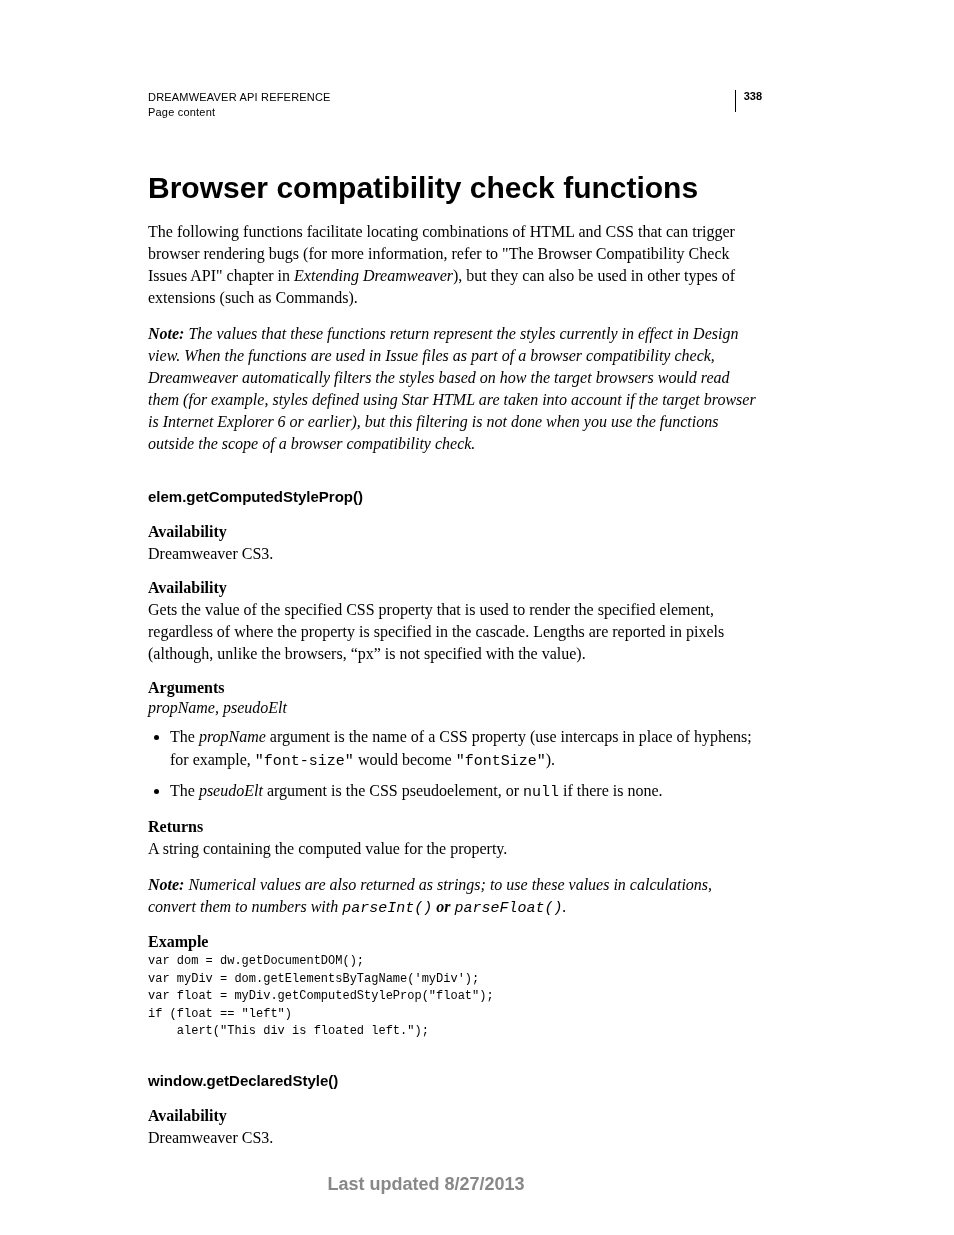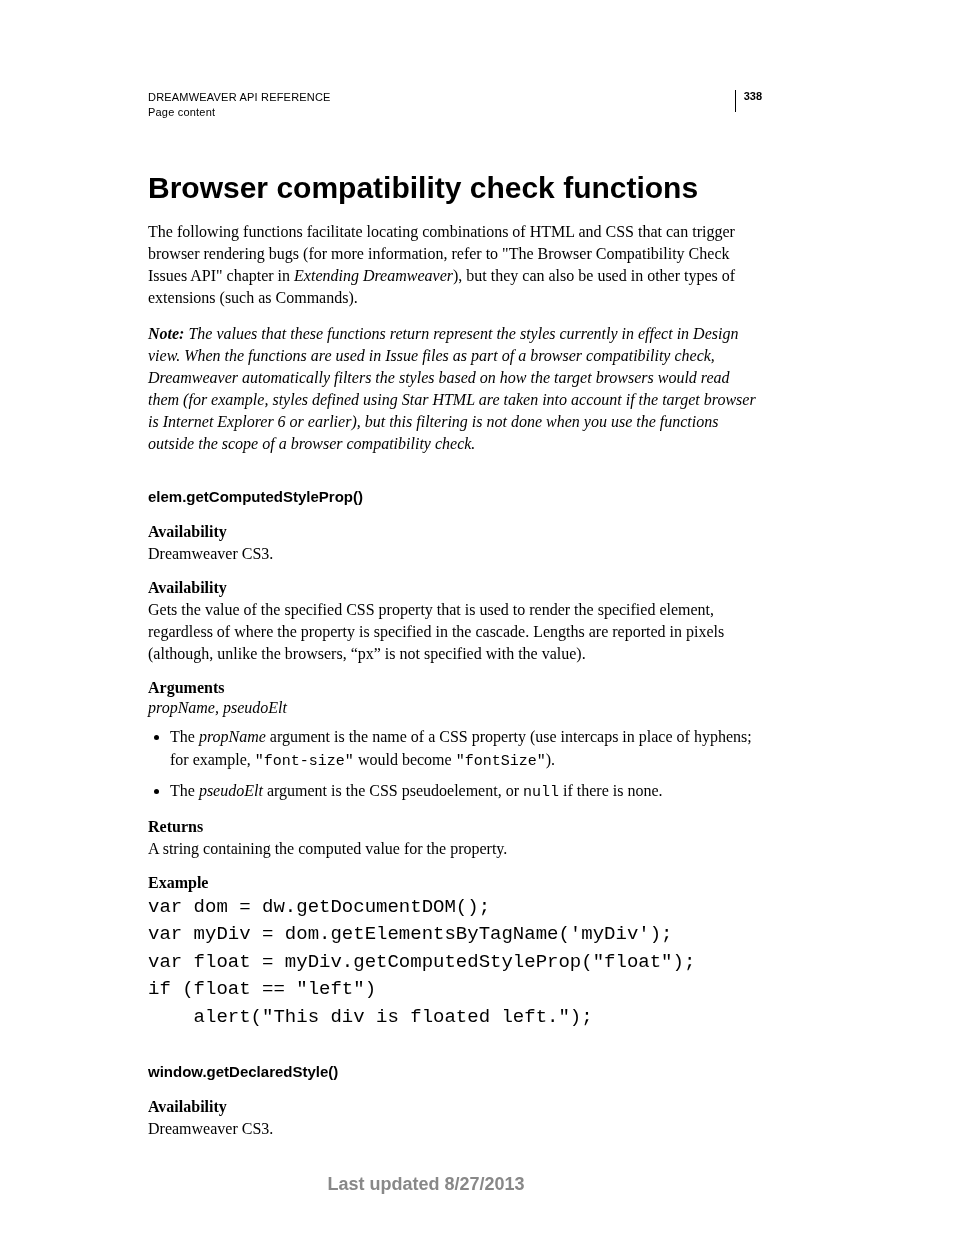--- a/index.html
+++ b/index.html
@@ -85,21 +85,21 @@
   }
   ul.bullets li {
     margin-bottom: 6px;
   }
   .mono {
     font-family: "Courier New", Courier, monospace;
     font-size: 15px;
   }
   pre.code {
     font-family: "Courier New", Courier, monospace;
-    font-size: 19px;
+    font-size: 12px;
     line-height: 1.45;
     margin: 2px 0 14px 0;
     white-space: pre;
   }
   .footer {
     position: absolute;
     bottom: 40px;
     left: 0;
     width: 100%;
     text-align: center;
@@ -150,20 +150,23 @@
       <span>The </span><span class="italic">propName</span><span> argument is the name of a CSS property (use intercaps in place of hyphens; for example, </span><span class="mono">"font-size"</span><span> would become </span><span class="mono">"fontSize"</span><span>).</span>
     </li>
     <li>
       <span>The </span><span class="italic">pseudoElt</span><span> argument is the CSS pseudoelement, or </span><span class="mono">null</span><span> if there is none.</span>
     </li>
   </ul>
 
   <div class="subhead">Returns</div>
   <p class="para">A string containing the computed value for the property.</p>
 
+  <p class="para italic">
+    <span class="bold-italic">Note:</span><span> Numerical values are also returned as strings; to use these values in calculations, convert them to numbers with </span><span class="mono" style="font-style:italic">parseInt()</span><span class="bold-italic"> or </span><span class="mono" style="font-style:italic">parseFloat()</span><span>.</span>
+  </p>
 
   <div class="subhead">Example</div>
   <pre class="code">var dom = dw.getDocumentDOM(); 
 var myDiv = dom.getElementsByTagName('myDiv'); 
 var float = myDiv.getComputedStyleProp("float"); 
 if (float == "left") 
     alert("This div is floated left.");</pre>
 
   <h2 class="func-title">window.getDeclaredStyle()</h2>
 

